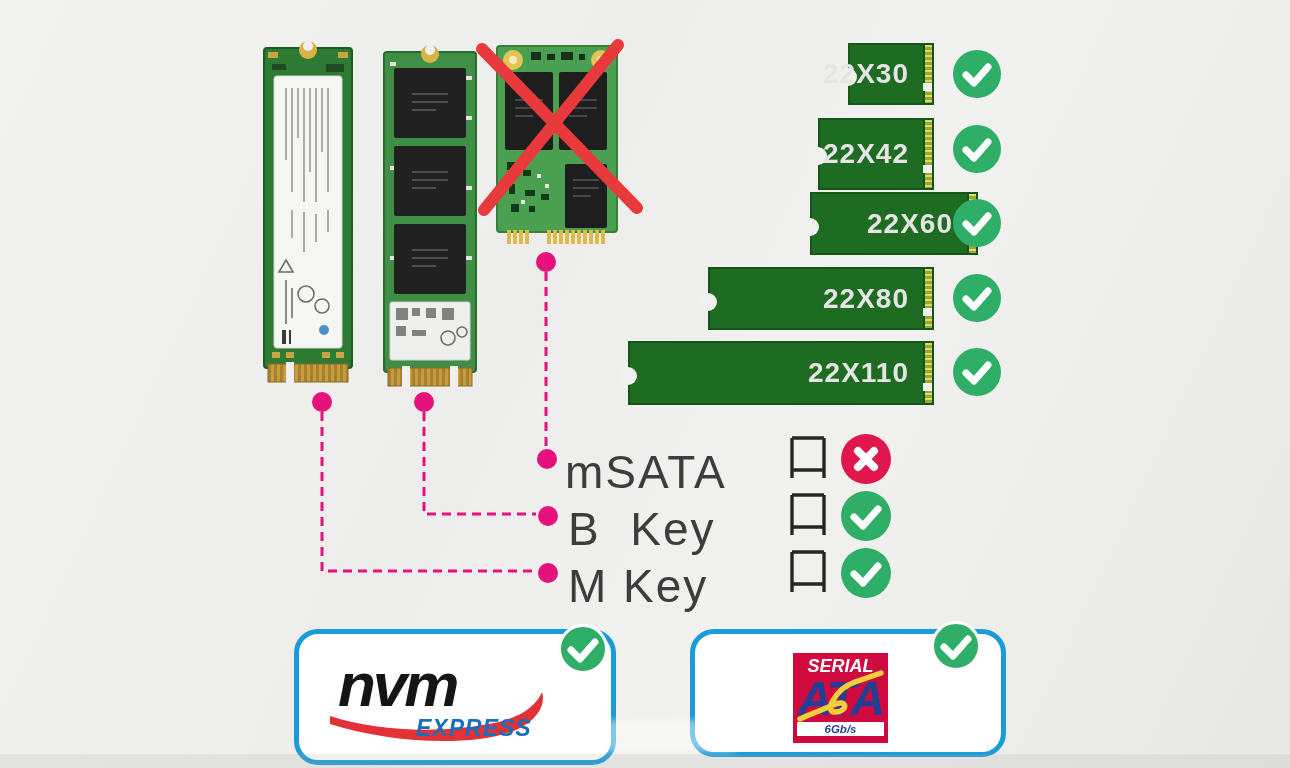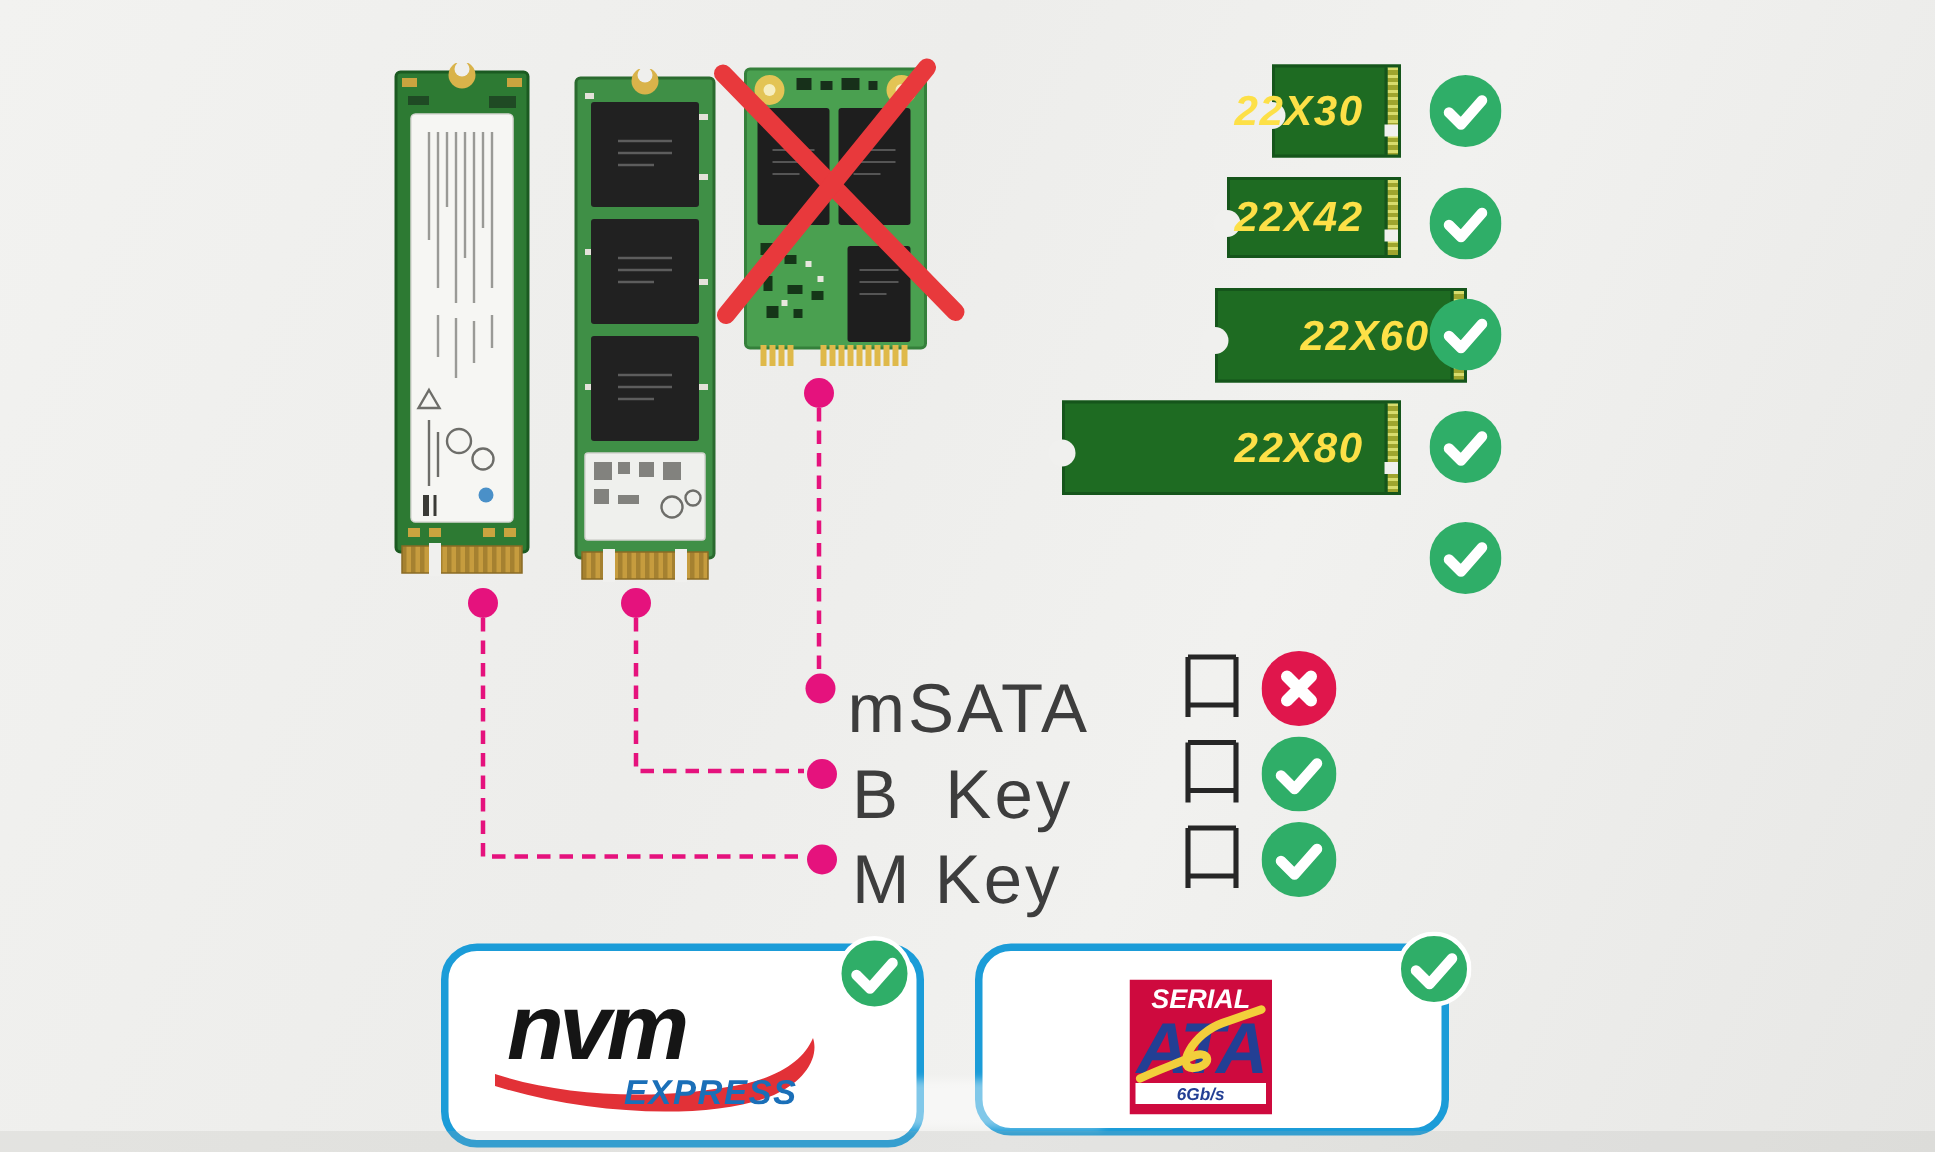--- a/index.html
+++ b/index.html
@@ -9,21 +9,21 @@
   svg{display:block;}
   .abs{position:absolute;}
 
   
   .bar{position:absolute;background:#1e6b22;border:2px solid #15551b;}
   .bar .pins{position:absolute;right:0;top:0;bottom:0;width:9px;border-left:2px solid #15551b;
              background:repeating-linear-gradient(180deg,#d8dc6d 0 2px,#9fa52e 2px 5px);}
   .bar .pins::after{content:'';position:absolute;left:-2px;right:0;top:66%;height:8px;background:#f0f0ee;}
   .bar::before{content:'';position:absolute;left:-11px;top:40%;width:18px;height:18px;border-radius:50%;background:#f0f0ee;}
   .bar .bar-label{position:absolute;right:23px;top:50%;transform:translateY(-50%);
-                  color:#fde047;font-size:28px;font-weight:bold;font-style:italic;letter-spacing:1px;}
+                  color:#e5e5e5;font-size:28px;font-weight:bold;letter-spacing:1px;}
 
   
   .key-label{position:absolute;font-size:46px;font-weight:300;color:#3d3d3d;white-space:pre;letter-spacing:2px;margin-top:12px;}
 
   
   .ifbox{position:absolute;background:#fff;border:5px solid #1b9cd8;border-radius:24px;}
 
   .watermark{position:absolute;left:598px;top:720px;width:140px;height:32px;border-radius:8px;
              background:rgba(255,255,255,.45);filter:blur(3px);}
   .bottom-shade{position:absolute;left:0;top:754px;width:100%;height:14px;background:rgba(170,170,168,.18);}
@@ -191,30 +191,34 @@
       <circle cx="547" cy="459" r="10"></circle>
       <circle cx="548" cy="516" r="10"></circle>
       <circle cx="548" cy="573" r="10"></circle>
     </g>
   </svg>
 
   <div class="bar" style="left:848px;top:43px;width:86px;height:62px">
     <span class="bar-label">22X30</span>
     <span class="pins"></span>
   </div>
-  <div class="bar" style="left:818px;top:118px;width:116px;height:54px">
+  <div class="bar" style="left:818px;top:118px;width:116px;height:72px">
     <span class="bar-label">22X42</span>
     <span class="pins"></span>
   </div>
   <div class="bar" style="left:810px;top:192px;width:168px;height:63px">
     <span class="bar-label">22X60</span>
     <span class="pins"></span>
   </div>
   <div class="bar" style="left:708px;top:267px;width:226px;height:63px">
     <span class="bar-label">22X80</span>
+    <span class="pins"></span>
+  </div>
+  <div class="bar" style="left:628px;top:341px;width:306px;height:64px">
+    <span class="bar-label">22X110</span>
     <span class="pins"></span>
   </div>
 
   <svg class="abs" style="left:953px;top:50px" width="48" height="48" viewBox="0 0 48 48">
       <circle cx="24" cy="24" r="24" fill="#2fae68"></circle>
       <path d="M13 25 L21 33 L35 17" stroke="#fff" stroke-width="7" fill="none" stroke-linecap="round" stroke-linejoin="round"></path>
     </svg>
   <svg class="abs" style="left:953px;top:125px" width="48" height="48" viewBox="0 0 48 48">
       <circle cx="24" cy="24" r="24" fill="#2fae68"></circle>
       <path d="M13 25 L21 33 L35 17" stroke="#fff" stroke-width="7" fill="none" stroke-linecap="round" stroke-linejoin="round"></path>
@@ -259,21 +263,21 @@
       <path d="M13 26 L22 35 L37 18" stroke="#fff" stroke-width="7" fill="none" stroke-linecap="round" stroke-linejoin="round"></path>
     </svg>
 
   <div class="ifbox" style="left:294px;top:629px;width:322px;height:136px">
     <svg class="abs" style="left:25px;top:10px" width="230" height="105" viewBox="0 0 230 105">
       <path d="M6 72 C55 88 120 90 175 78 C198 72 212 62 218 48 C222 60 214 76 192 86 C150 103 70 100 6 80 Z" fill="#e23137"></path>
       <text x="14" y="62" font-family="Liberation Sans, sans-serif" font-size="62" font-style="italic" font-weight="900" letter-spacing="-3" fill="#151515">nvm</text>
       <text x="92" y="92" font-family="Liberation Sans, sans-serif" font-size="23" font-style="italic" font-weight="800" letter-spacing="1" fill="#1a6fb8">EXPRESS</text>
     </svg>
   </div>
-  <div class="ifbox" style="left:650px;top:629px;width:316px;height:128px">
+  <div class="ifbox" style="left:690px;top:629px;width:316px;height:128px">
     <svg class="abs" style="left:98px;top:19px" width="95" height="90" viewBox="0 0 95 90">
       <rect x="0" y="0" width="95" height="90" fill="#ce0a3e"></rect>
       <text x="47.5" y="19" text-anchor="middle" font-family="Liberation Sans, sans-serif" font-size="18" font-style="italic" font-weight="900" fill="#fff">SERIAL</text>
       <text x="47.5" y="62" text-anchor="middle" font-family="Liberation Sans, sans-serif" font-size="48" font-style="italic" font-weight="900" letter-spacing="-2" fill="#233f94">ATA</text>
       <path d="M7 66 C22 59 32 56 40 52 C54 45 56 58 43 59 C30 60 42 36 62 29 L88 20" stroke="#f2cf3b" stroke-width="5.5" fill="none" stroke-linecap="round"></path>
       <rect x="4" y="69" width="87" height="14" fill="#fff"></rect>
       <text x="47.5" y="80" text-anchor="middle" font-family="Liberation Sans, sans-serif" font-size="11.5" font-style="italic" font-weight="800" fill="#233f94">6Gb/s</text>
     </svg>
   </div>
 

